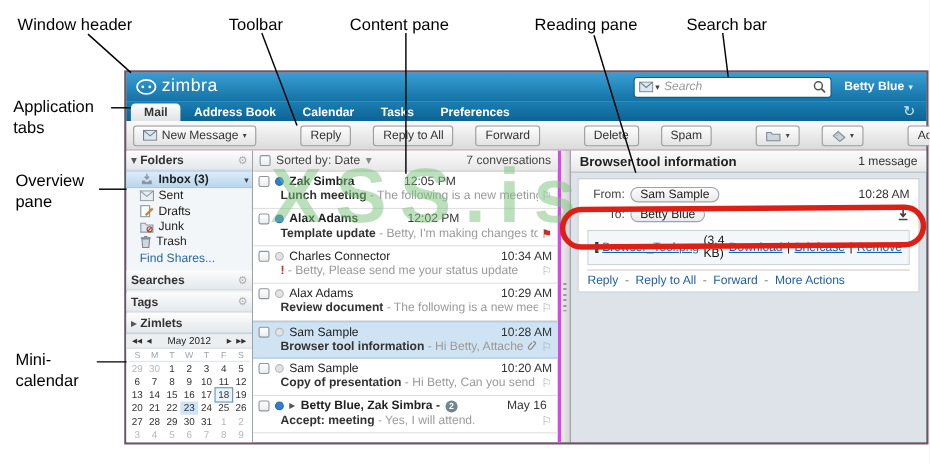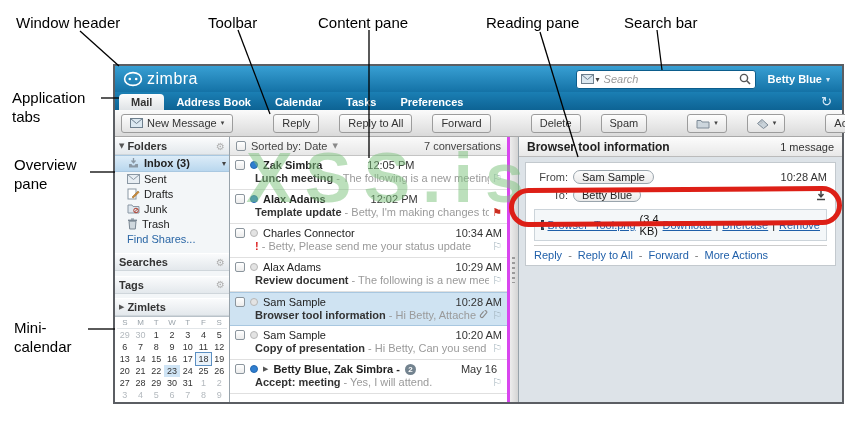--- a/index.html
+++ b/index.html
@@ -299,20 +299,27 @@
           <span>Tags</span>
           <span class="gear">⚙</span>
         </div>
         <div class="ovgap"></div>
         <div class="sechdr">
           <span class="tri">▶</span>
           <span>Zimlets</span>
         </div>
 
         <div class="cal">
+          <div class="calnav">
+            <span class="calarr">◀◀</span>
+            <span class="calarr">◀</span>
+            <span class="month">May 2012</span>
+            <span class="calarr">▶</span>
+            <span class="calarr">▶▶</span>
+          </div>
           <div class="calgrid">
               <span class="cwd">S</span>
               <span class="cwd">M</span>
               <span class="cwd">T</span>
               <span class="cwd">W</span>
               <span class="cwd">T</span>
               <span class="cwd">F</span>
               <span class="cwd">S</span>
               <span class="cday muted">29</span>
               <span class="cday muted">30</span>

